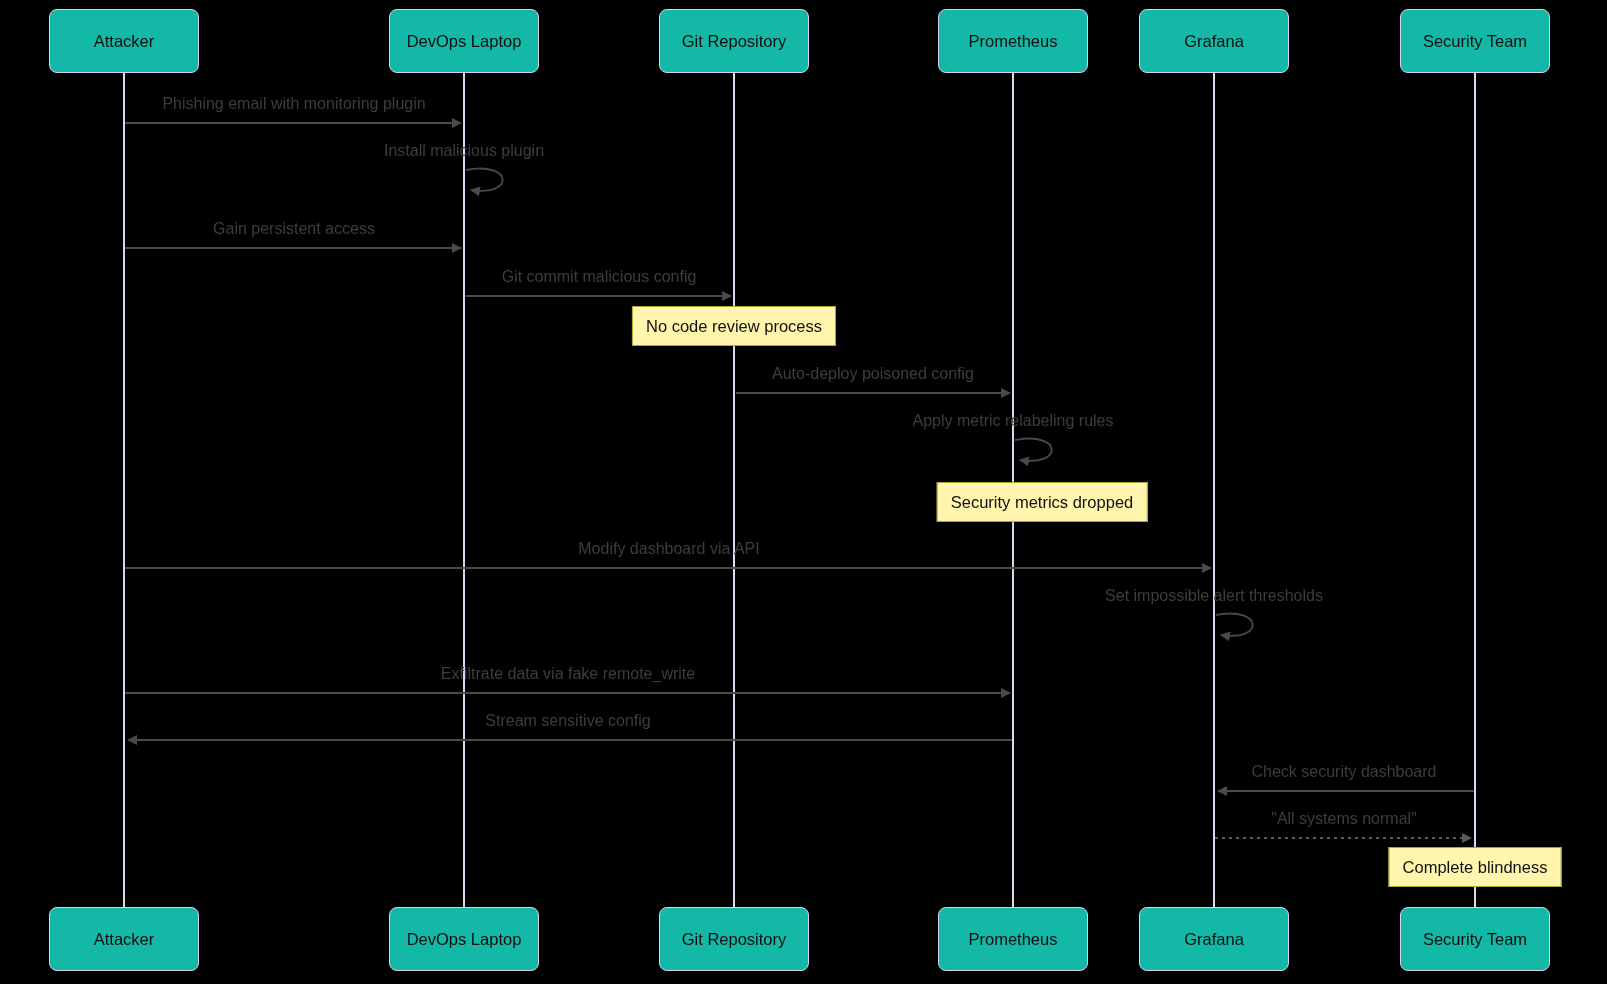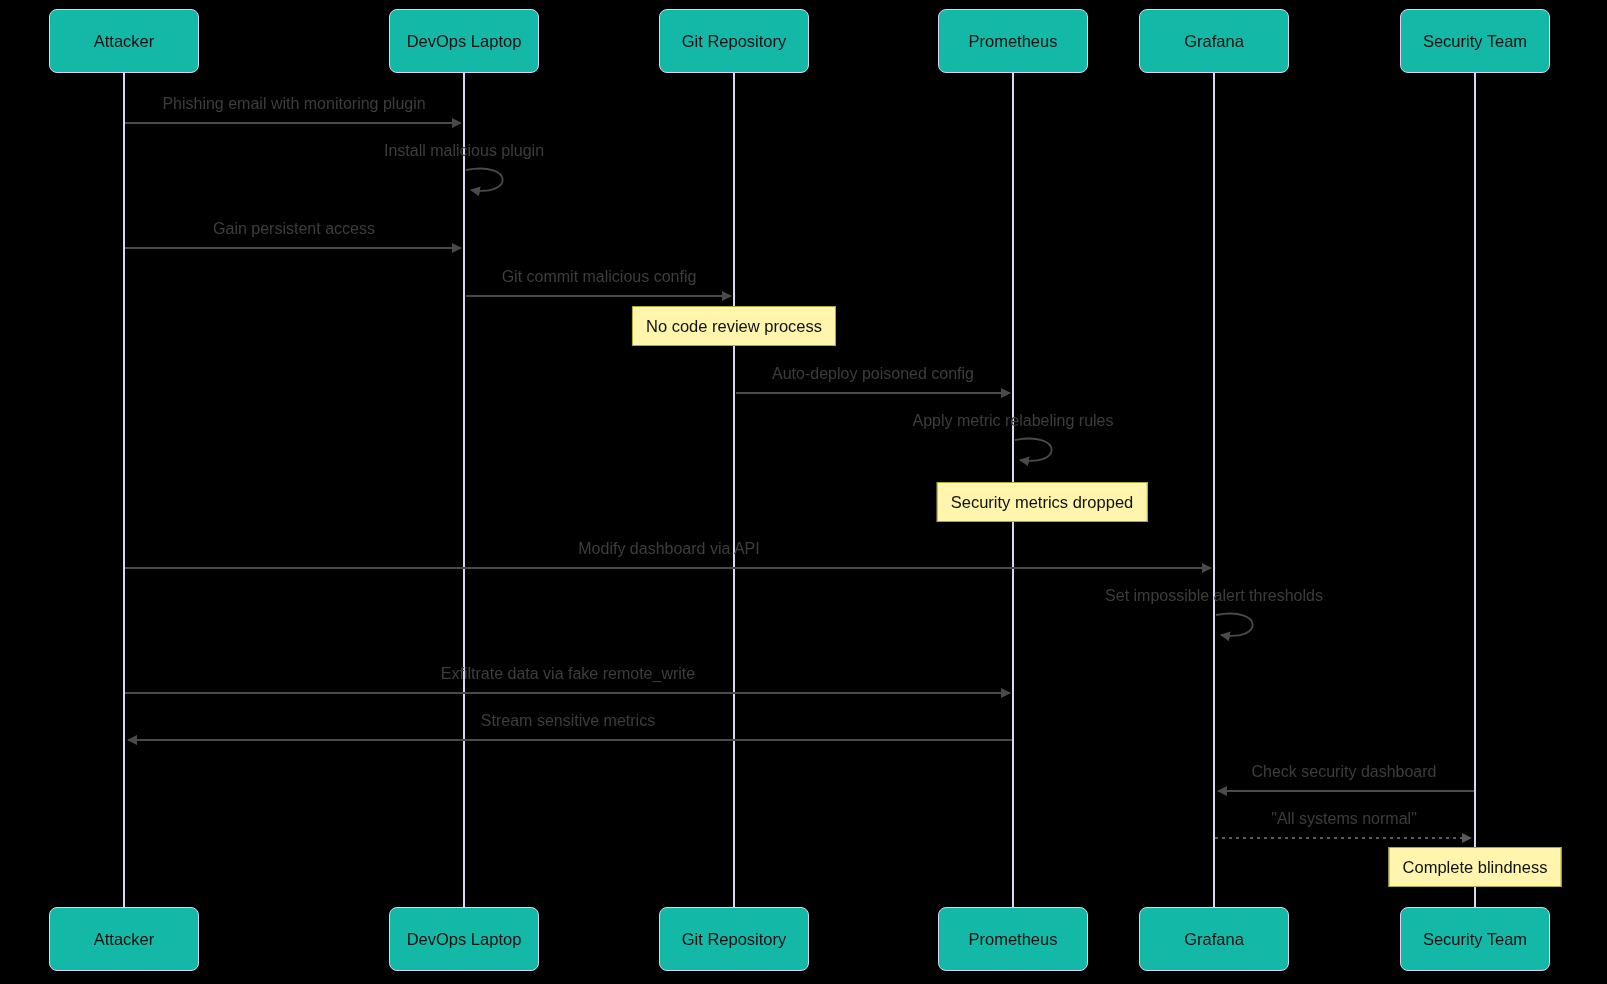--- a/index.html
+++ b/index.html
@@ -104,21 +104,21 @@
 
   <div class="msg" style="left:294px;top:94px;">Phishing email with monitoring plugin</div>
   <div class="msg" style="left:464px;top:141px;">Install malicious plugin</div>
   <div class="msg" style="left:294px;top:219px;">Gain persistent access</div>
   <div class="msg" style="left:599px;top:267px;">Git commit malicious config</div>
   <div class="msg" style="left:873px;top:364px;">Auto-deploy poisoned config</div>
   <div class="msg" style="left:1013px;top:411px;">Apply metric relabeling rules</div>
   <div class="msg" style="left:669px;top:539px;">Modify dashboard via API</div>
   <div class="msg" style="left:1214px;top:586px;">Set impossible alert thresholds</div>
   <div class="msg" style="left:568px;top:664px;">Exfiltrate data via fake remote_write</div>
-  <div class="msg" style="left:568px;top:711px;">Stream sensitive metrics</div>
+  <div class="msg" style="left:568px;top:711px;">Stream sensitive config</div>
   <div class="msg" style="left:1344px;top:762px;">Check security dashboard</div>
   <div class="msg" style="left:1344px;top:809px;">"All systems normal"</div>
 
   <div class="note" style="left:734px;top:306px;">No code review process</div>
   <div class="note" style="left:1042px;top:482px;">Security metrics dropped</div>
   <div class="note" style="left:1475px;top:847px;">Complete blindness</div>
 
 </div>
 
 </body></html>

